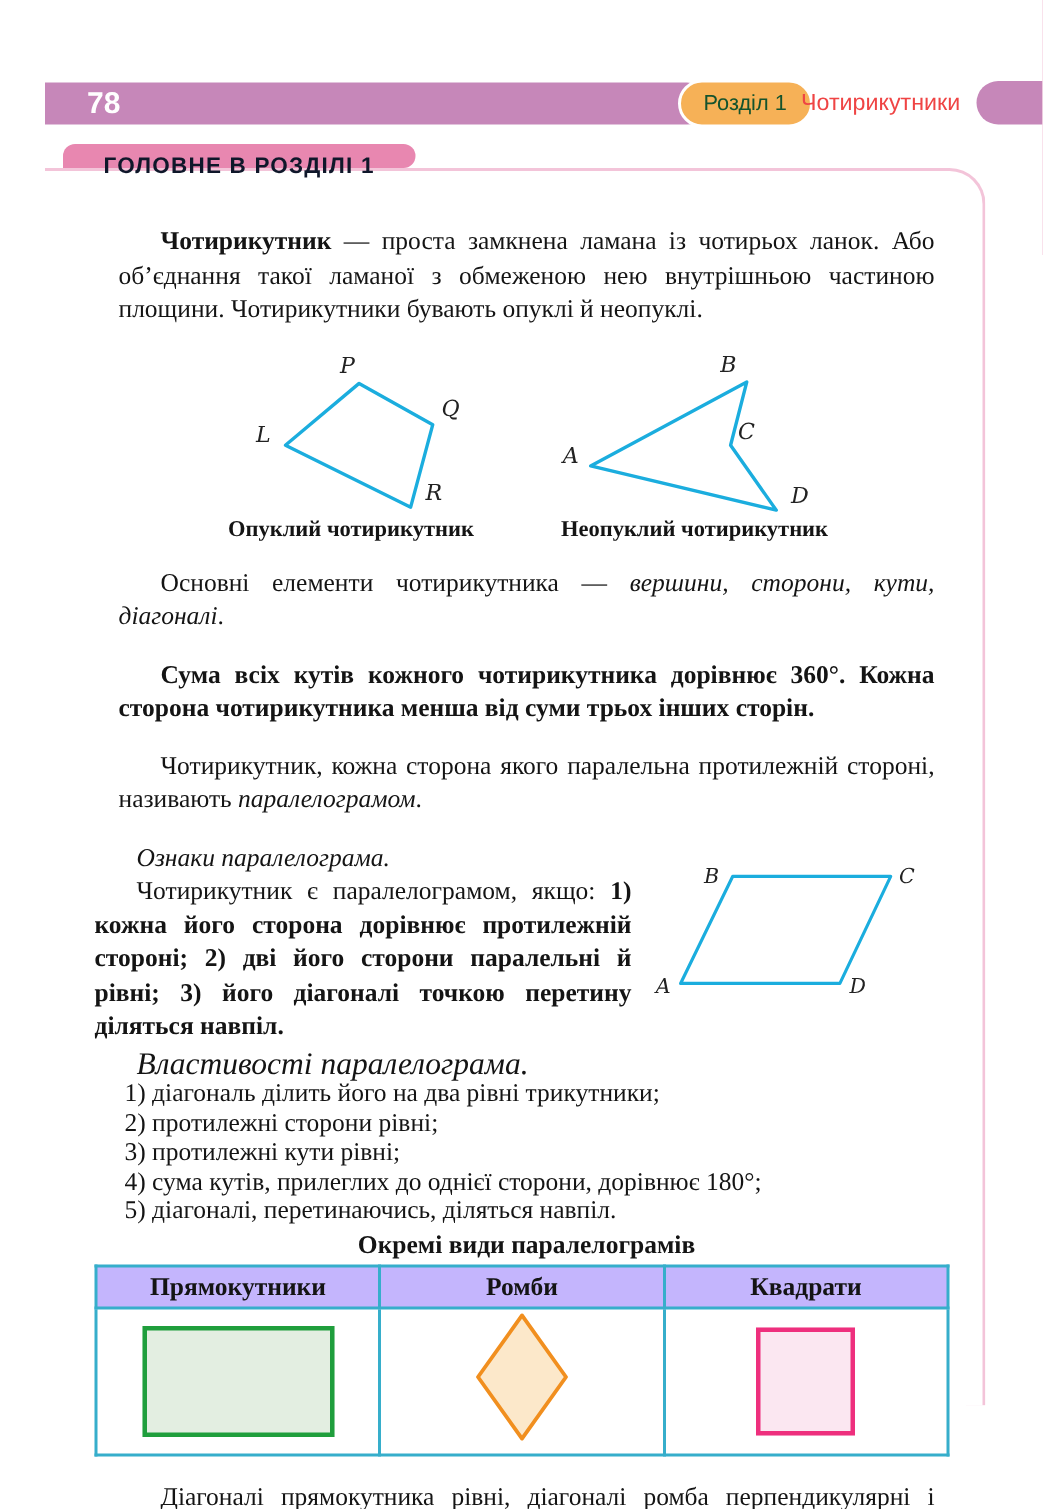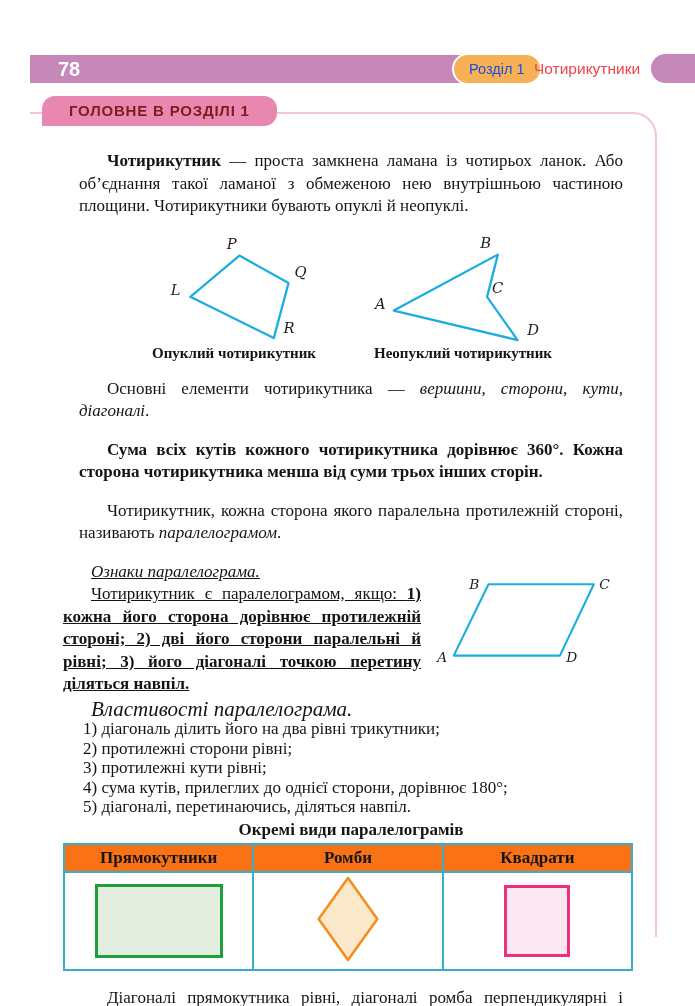--- a/index.html
+++ b/index.html
@@ -9,29 +9,29 @@
   }
   .page{position:absolute;inset:0;}
 
   
   .topbar-bar{position:absolute;left:30px;top:55px;width:442px;height:28px;
     background:var(--bar-pink,#c687b9);border-radius:0 14px 14px 0;}
   .page-number{position:absolute;left:28px;top:0;height:28px;line-height:28px;
     color:#fff;font-family:"Liberation Sans",sans-serif;font-weight:bold;font-size:20px;}
   .chapter-pill{position:absolute;left:452px;top:53px;height:28px;line-height:28px;
     padding:0 15px;background:var(--badge-orange,#f6b157);border:2px solid #fff;
-    border-radius:16px;font-family:"Liberation Sans",sans-serif;font-size:14.5px;color:#1d4ed8;}
+    border-radius:16px;font-family:"Liberation Sans",sans-serif;font-size:14.5px;color:#14532d;}
   .chapter-name{position:absolute;left:534px;top:55px;height:28px;line-height:28px;
     font-family:"Liberation Sans",sans-serif;font-size:15.5px;color:#ef4444;}
   .corner-pill{position:absolute;left:651px;top:54px;width:44px;height:29px;
     background:var(--bar-pink,#c687b9);border-radius:15px 0 0 15px;}
 
   
-  .section-badge{position:absolute;left:42px;top:96px;height:30px;line-height:30px;
-    padding:0 27px;background:var(--section-pink,#e887b0);color:#7f1d1d;z-index:2;
+  .section-badge{position:absolute;left:42px;top:96px;height:16px;line-height:30px;
+    padding:0 27px;background:var(--section-pink,#e887b0);color:#0f172a;z-index:2;
     font-family:"Liberation Sans",sans-serif;font-weight:bold;font-size:15px;
     letter-spacing:0.8px;border-radius:13px 13px 13px 0;}
   .frame{position:absolute;left:30px;top:112px;width:625px;height:823px;
     border-top:2px solid var(--frame-pink,#f3c4d9);
     border-right:2px solid var(--frame-pink,#f3c4d9);
     border-top-right-radius:24px;}
   .content{padding:20px 16px 0 33px;}
 
   
   p.body{font-size:17px;line-height:22.5px;text-align:justify;text-indent:28px;margin:16px;}
@@ -41,38 +41,38 @@
   
   .figures-row{display:flex;justify-content:center;gap:52px;margin:2px 0 4px;}
   .figure{text-align:center;}
   .figure svg{display:block;margin:0 auto;}
   .fig-caption{font-weight:bold;font-size:15px;line-height:18px;white-space:nowrap;}
   .shape-line{fill:none;stroke:var(--figure-cyan,#1badde);stroke-width:2.3;stroke-linejoin:round;}
   .vlabel{font-family:"DejaVu Serif",serif;font-style:italic;font-size:15px;fill:#222;}
 
   
   .signs{display:flex;margin-top:8px;}
-  .signs-text{width:358px;text-decoration:underline;}
+  .signs-text{width:358px;}
   .signs-text p{font-size:17px;line-height:22.5px;text-align:justify;margin:0;}
   .signs-heading{font-style:italic;text-indent:28px;}
   .signs-body{text-indent:28px;}
   .signs-fig{margin:12px 0 0 8px;}
 
   
   .props{margin-top:4px;}
   .props p{margin:0;font-size:21px;line-height:19.5px;}
   .props-heading{font-style:italic;text-indent:28px;}
   .props-lead{text-indent:28px;}
   ul.props-list{list-style:none;margin:0;padding:0 0 0 20px;}
   ul.props-list li{font-size:17px;line-height:19.5px;}
 
   
   .table-title{text-align:center;font-weight:bold;font-size:17px;line-height:22px;margin:2px 0 2px;}
   table.kinds{border-collapse:collapse;width:570px;table-layout:fixed;}
-  table.kinds th{border:2px solid var(--table-border,#36aecb);background:#f97316;
+  table.kinds th{border:2px solid var(--table-border,#36aecb);background:#c4b5fd;
     font-size:17px;font-weight:bold;padding:3px 0;}
   table.kinds td{border:2px solid var(--table-border,#36aecb);height:94px;
     text-align:center;vertical-align:middle;}
   .shape-rect{width:122px;height:68px;border:3px solid var(--rect-stroke,#1f9e3c);
     background:var(--rect-fill,#e3eee1);margin:0 auto;}
   .shape-square{width:60px;height:66px;border:3px solid var(--square-stroke,#ee2f7d);
     background:var(--square-fill,#fbe7f1);margin:0 auto;}
   .rhombus-poly{fill:var(--rhombus-fill,#fce8ca);stroke:var(--rhombus-stroke,#f18f1f);stroke-width:2.6;stroke-linejoin:round;}
 
   .closing{margin-top:8px;}

